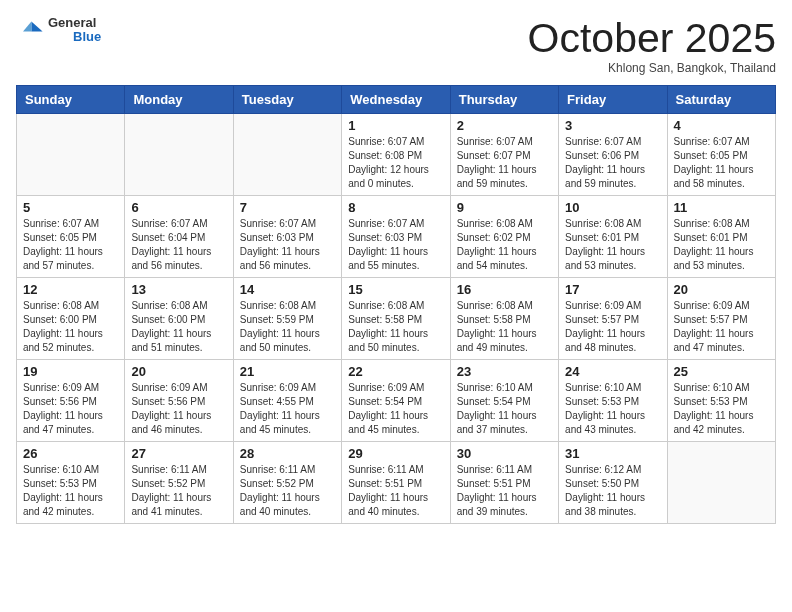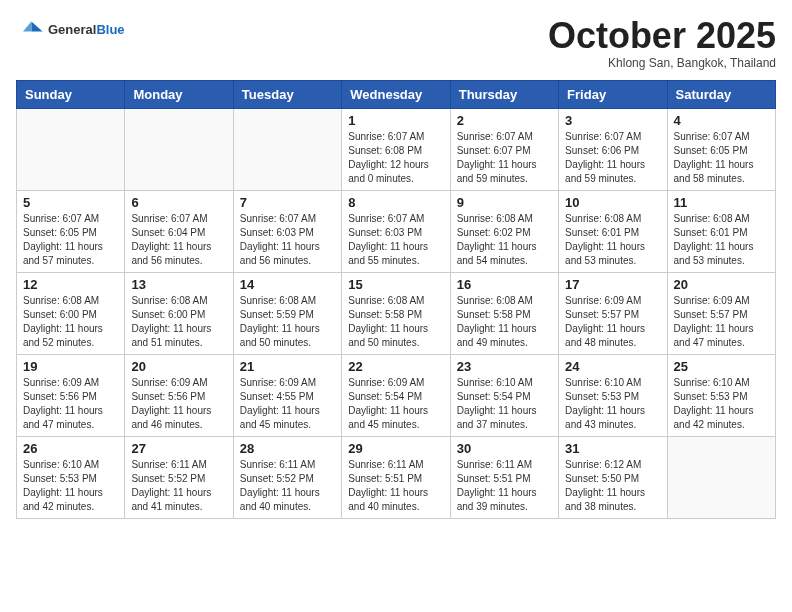--- a/index.html
+++ b/index.html
@@ -16,37 +16,37 @@
       align-items: flex-start;
       margin-bottom: 10px;
     }
     .logo {
       display: flex;
       align-items: center;
       gap: 4px;
     }
     .logo-text {
       display: flex;
-      flex-direction: row;
+      flex-direction: column;
       font-size: 13px;
       font-weight: bold;
       line-height: 1.1;
     }
     .logo-general { color: #333; }
-    .logo-blue { color: #1a6abf; }
+    .logo-blue { color: #1a6abf; margin-left: 25px; }
     .logo-icon {
       width: 28px;
       height: 28px;
     }
     .title-area {
       text-align: right;
     }
     .main-title {
-      font-size: 36px;
-      font-weight: bold;
+      font-size: 41px;
+      font-weight: normal;
       color: #222;
       line-height: 1.1;
       text-align: right;
     }
     .subtitle {
       font-size: 12px;
       color: #444;
     }
     .calendar {
       width: 100%;

